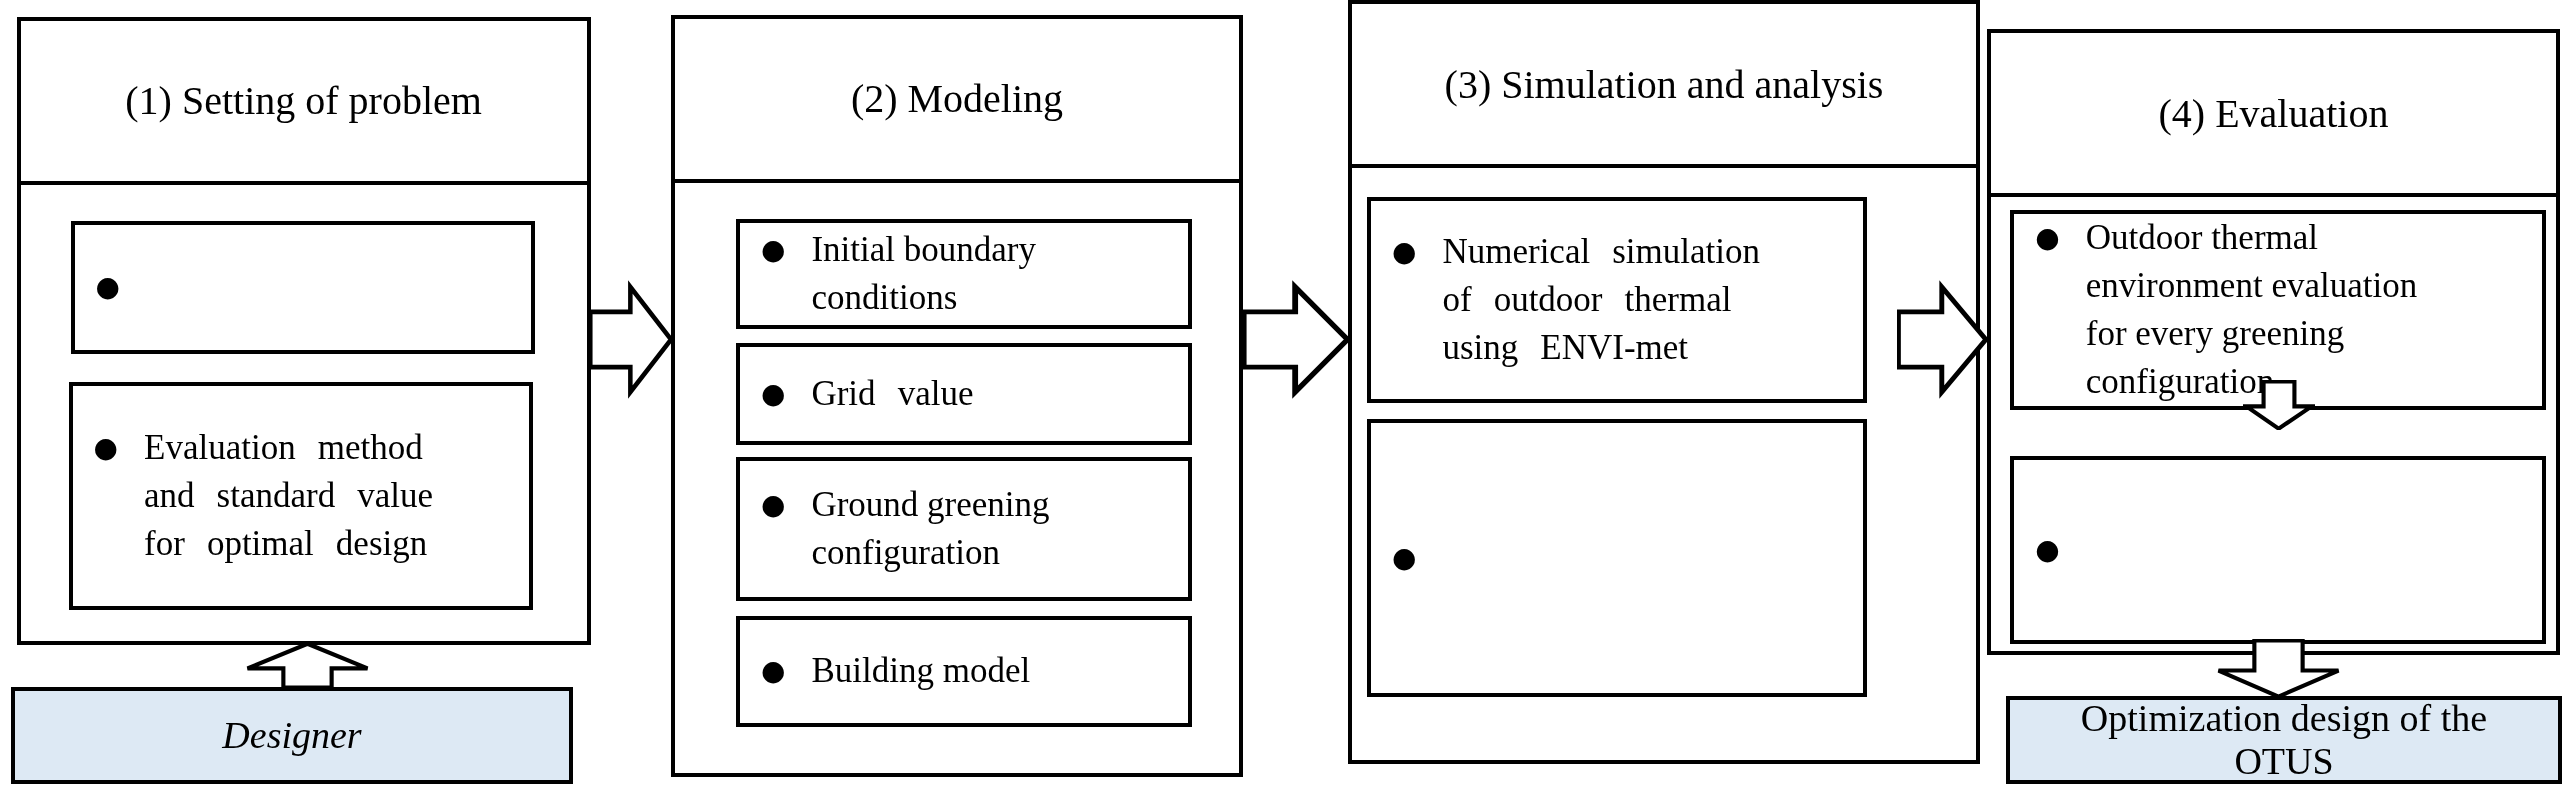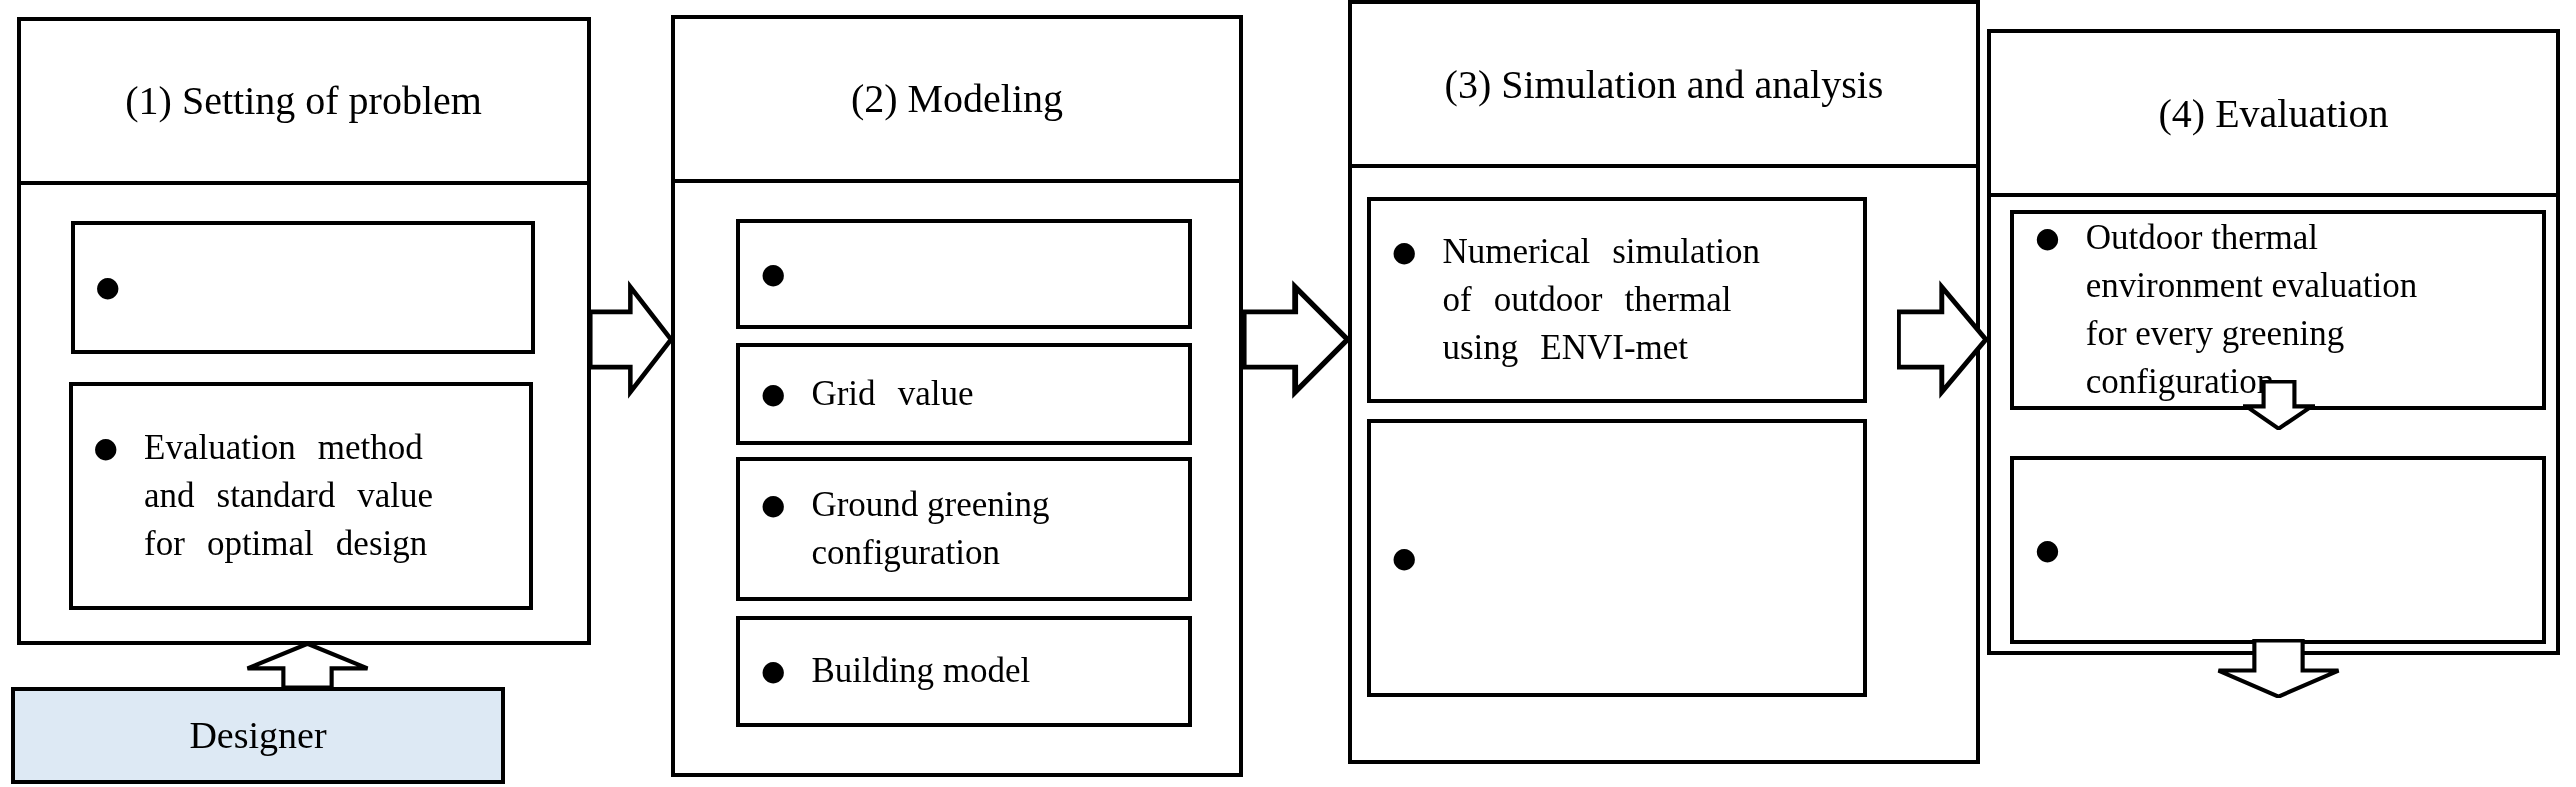--- a/index.html
+++ b/index.html
@@ -87,35 +87,37 @@
 and standard value
 for optimal design</div>
       </div>
     </div>
   </section>
 
   <svg class="flow-arrow" style="left:242px; top:641px; width:131px; height:48px;" viewBox="0 0 190 70" preserveAspectRatio="none">
     <polygon points="95,4 182,40 130,40 130,68 60,68 60,40 8,40" stroke-width="6"></polygon>
   </svg>
 
-  <div class="fill-box" style="left:11px; top:687px; width:494px; height:97px;">
+  <div class="fill-box" style="left:11px; top:687px; width:562px; height:97px;font-style:italic;">
     <span class="box-label">Designer</span>
   </div>
 
   <svg class="flow-arrow" style="left:589px; top:280px; width:84px; height:119px;" viewBox="0 0 130 172" preserveAspectRatio="none">
     <polygon points="2,46 64,46 64,10 127,86 64,162 64,126 2,126" stroke-width="7"></polygon>
   </svg>
 
   <section class="panel" style="left:671px; top:14.5px; width:572px; height:762px;">
     <div class="panel-header">
       <span>(2) Modeling</span>
     </div>
     <div class="item-box" style="left:61px; top:200px; width:456px; height:110px;">
       <div class="item-row">
         <span class="bullet">●</span>
+        <div class="item-text">Initial boundary
+conditions</div>
       </div>
     </div>
     <div class="item-box" style="left:61px; top:324px; width:456px; height:102px;">
       <div class="item-row">
         <span class="bullet">●</span>
         <div class="item-text spread">Grid value</div>
       </div>
     </div>
     <div class="item-box" style="left:61px; top:438px; width:456px; height:144px;">
       <div class="item-row">
@@ -180,15 +182,19 @@
   </section>
 
   <svg class="flow-arrow" style="left:2243px; top:380px; width:72px; height:50px;" viewBox="0 0 105 72" preserveAspectRatio="none">
     <polygon points="30,2 75,2 75,38 100,38 52,70 5,38 30,38" stroke-width="6"></polygon>
   </svg>
 
   <svg class="flow-arrow" style="left:2213px; top:639px; width:131px; height:59px;" viewBox="0 0 190 86" preserveAspectRatio="none">
     <polygon points="60,2 130,2 130,46 182,46 95,84 8,46 60,46" stroke-width="6"></polygon>
   </svg>
 
+  <div class="fill-box" style="left:2006px; top:696px; width:556px; height:88px;">
+    <span class="box-label">Optimization  design of the
+OTUS</span>
+  </div>
 
 </div>
 
 
 </body></html>

